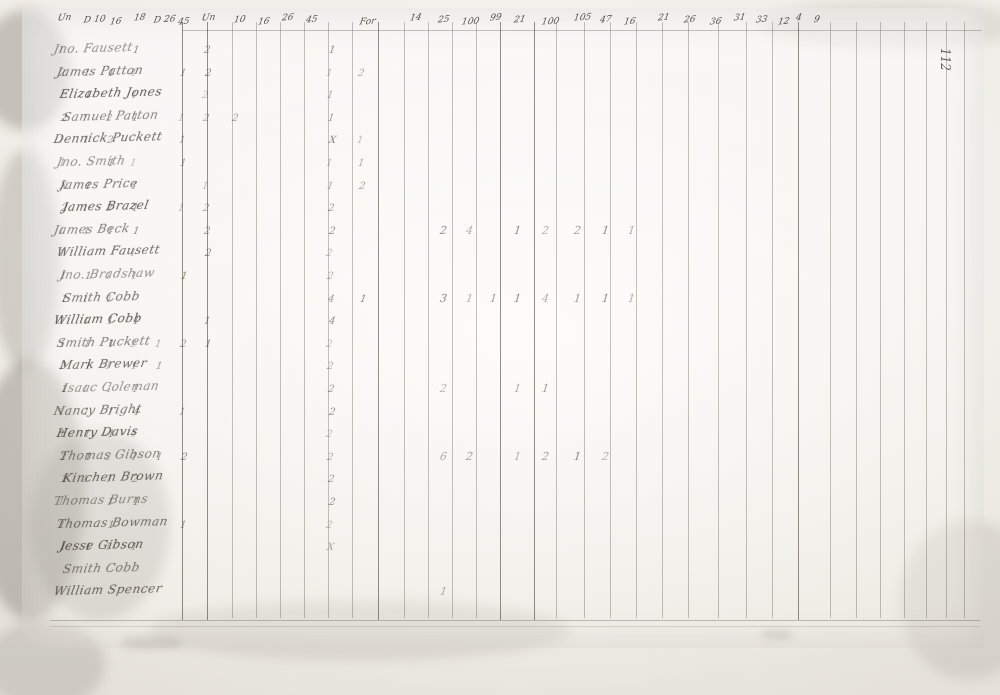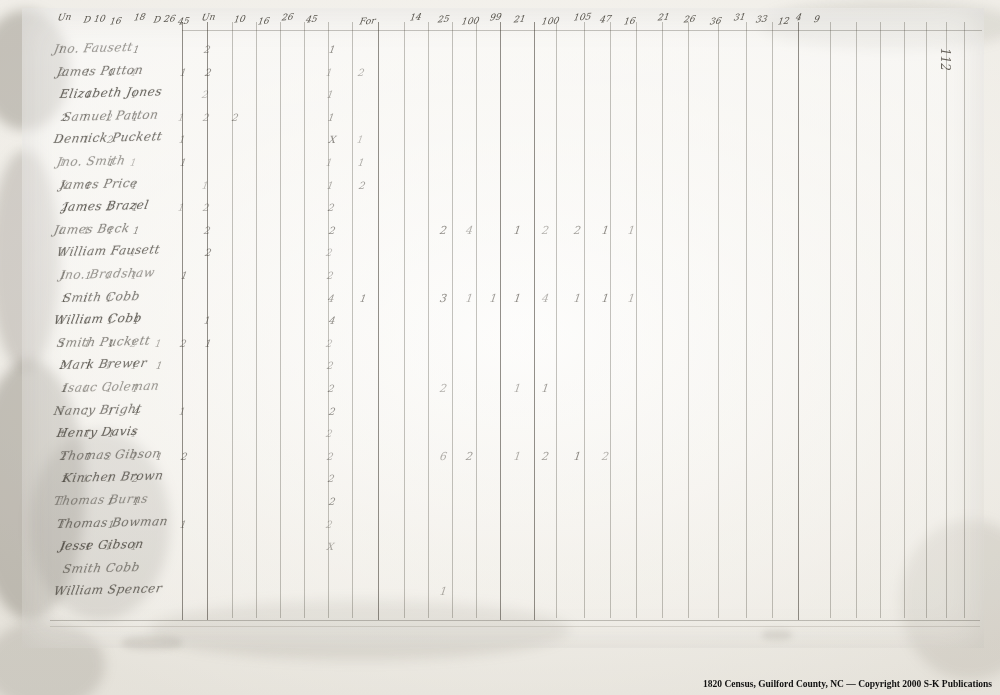--- a/index.html
+++ b/index.html
@@ -414,15 +414,14 @@
         <div class="digit" style="left: 418px; top: 577.4px; opacity: 0.5;">1</div>
       </div>
 
     <div class="pageno" style="left: 930px; top: 40px;">112</div>
 
     <div class="smudge" style="left:100px; top:628px; width:60px; height:14px;"></div>
     <div class="smudge" style="left:740px; top:622px; width:30px; height:10px;"></div>
   </div>
 
 
-  <div id="footer-credit">1820 Census, Guilford County, NC — Copyright 2000 S-K Publications</div>
 
 </div>
 
 </body></html>

